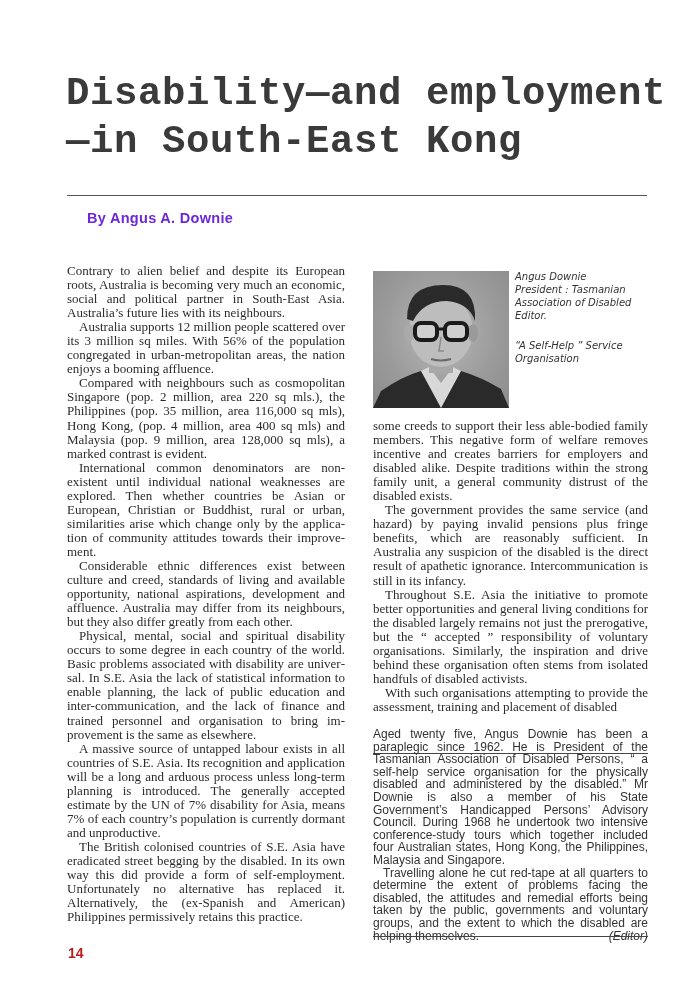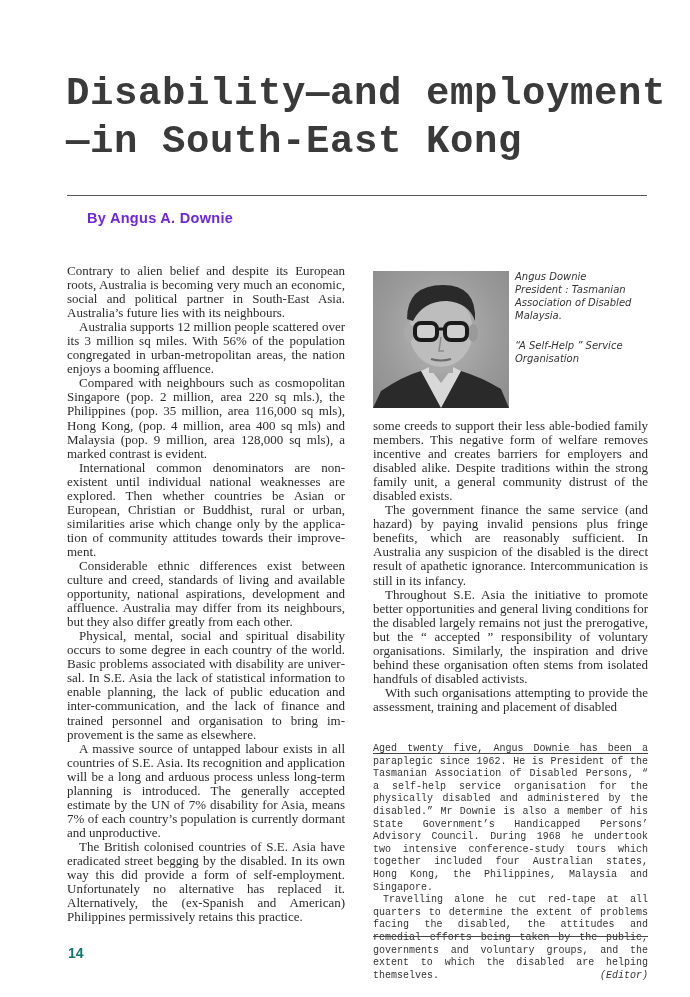--- a/index.html
+++ b/index.html
@@ -42,30 +42,30 @@
       position: absolute; left: 515px; top: 270px; width: 140px;
       font-family: "DejaVu Sans", sans-serif; font-style: italic;
       font-size: 10px; line-height: 13px; color: #333;
     }
     .caption div { white-space: nowrap; }
     .caption .gap { margin-top: 17px; }
     .fn-rule { position: absolute; left: 373px; width: 275px; height: 0; border-top: 1.5px solid #444; }
     .fn-rule.top { top: 753px; }
     .fn-rule.bottom { top: 936px; }
     .footnote {
-      position: absolute; left: 373px; top: 743px; width: 275px;
-      font-family: Liberation Mono, monospace; font-size: 10px; line-height: 12.6px;
+      position: absolute; left: 373px; top: 728px; width: 275px;
+      font-family: Liberation Sans, sans-serif; font-size: 12px; line-height: 12.6px;
       color: #333; text-align: justify;
     }
     .footnote p { margin: 0; text-indent: 0; }
     .footnote p + p { text-indent: 10px; }
     .footnote .editor { float: right; font-style: italic; }
     .page-number {
       position: absolute; left: 68px; top: 945px;
-      font-family: "Liberation Sans", sans-serif; font-weight: bold; font-size: 14px; color: #0f766e;
+      font-family: "Liberation Sans", sans-serif; font-weight: bold; font-size: 14px; color: #b91c1c;
     }
   </style>
 </head>
 <body>
 
 <h1 class="title">
   <span>Disability—and employment</span>
   <span>—in South-East Kong</span>
 </h1>
 
@@ -107,28 +107,28 @@
     <path d="M58 88 Q68 91 78 88" stroke="#6a6a6a" stroke-width="2" fill="none"></path>
 
     <path d="M68 66 L66 80 L71 80" stroke="#8a8a8a" stroke-width="1.5" fill="none"></path>
   </svg>
 </div>
 
 <div class="caption">
   <div>Angus Downie</div>
   <div>President : Tasmanian</div>
   <div>Association of Disabled</div>
-  <div>Malaysia.</div>
+  <div>Editor.</div>
   <div class="gap">“A Self-Help ” Service</div>
   <div>Organisation</div>
 </div>
 
 <div class="col col-right">
   <p class="first">some creeds to support their less able-bodied family members. This negative form of welfare removes incentive and creates barriers for employers and disabled alike. Despite traditions within the strong family unit, a general community distrust of the disabled exists.</p>
-  <p>The government finance the same service (and hazard) by paying invalid pensions plus fringe benefits, which are reasonably sufficient. In Australia any suspicion of the disabled is the direct result of apathetic ignorance. Intercommunication is still in its infancy.</p>
+  <p>The government provides the same service (and hazard) by paying invalid pensions plus fringe benefits, which are reasonably sufficient. In Australia any suspicion of the disabled is the direct result of apathetic ignorance. Intercommunication is still in its infancy.</p>
   <p>Throughout S.E. Asia the initiative to promote better opportunities and general living conditions for the disabled largely remains not just the preroga­tive, but the “ accepted ” responsibility of voluntary organisations. Similarly, the inspiration and drive behind these organisation often stems from isolated handfuls of disabled activists.</p>
   <p>With such organisations attempting to provide the assessment, training and placement of disabled</p>
 </div>
 
 <div class="fn-rule top"></div>
 
 <div class="footnote">
   <p>Aged twenty five, Angus Downie has been a paraplegic since 1962. He is President of the Tasmanian Association of Disabled Persons, “ a self-help service organisation for the physically disabled and administered by the disabled.” Mr Downie is also a member of his State Government’s Handicapped Persons’ Advisory Council. During 1968 he undertook two intensive conference-study tours which together included four Australian states, Hong Kong, the Philippines, Malaysia and Singapore.</p>
   <p><span>Travelling alone he cut red-tape at all quarters to determine the extent of problems facing the disabled, the attitudes and remedial efforts being taken by the public, governments and voluntary groups, and the extent to which the disabled are helping themselves.</span> <span class="editor">(Editor)</span></p>
 </div>

